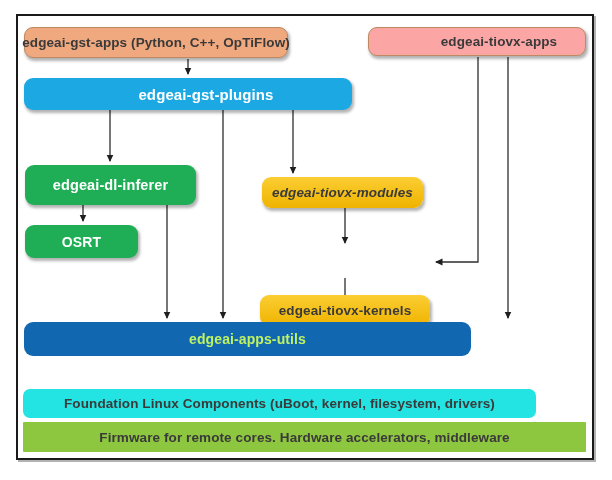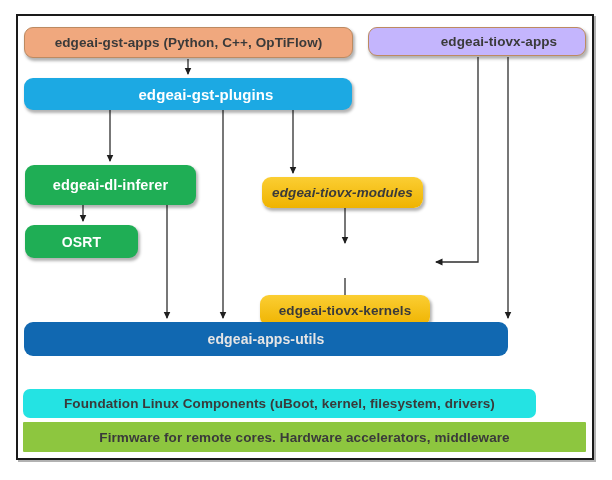--- a/index.html
+++ b/index.html
@@ -42,30 +42,30 @@
     border-radius: 9px;
     font-size: 13.5px;
     font-weight: 600;
     color: #3a3a3a;
     letter-spacing: 0.1px;
     box-sizing: border-box;
     white-space: nowrap;
   }
   .shadow { box-shadow: 1.5px 2.5px 3px rgba(0,0,0,0.30); }
 
-  .b-gst-apps      { left: 24px;  top: 27px;  width: 329px; height: 31px; border: 1px solid #bd8a61; }
+  .b-gst-apps      { left: 24px;  top: 27px;  width: 264px; height: 31px; border: 1px solid #bd8a61; }
   .b-tiovx-apps    { left: 368px; top: 27px;  width: 218px; height: 29px; border: 1px solid #bd8a61; }
   .b-gst-plugins   { left: 24px;  top: 78px;  width: 328px; height: 32px; color: #ffffff; font-size: 15px; }
   .b-dl-inferer    { left: 25px;  top: 165px; width: 171px; height: 40px; color: #ffffff; font-size: 14.5px; }
   .b-tiovx-modules { left: 262px; top: 177px; width: 161px; height: 31px;
                      background: linear-gradient(#fbce33, #efb300) !important; font-style: italic; }
   .b-osrt          { left: 25px;  top: 225px; width: 113px; height: 33px; color: #ffffff; font-size: 14px; }
   .b-tiovx-kernels { left: 260px; top: 247px; width: 170px; height: 31px;
                      background: linear-gradient(#fbce33, #efb300) !important; margin-top: 48px; }
-  .b-apps-utils    { left: 24px;  top: 322px; width: 484px; height: 34px; color: #e5e5e5; font-size: 14px; }
+  .b-apps-utils    { left: 24px;  top: 322px; width: 447px; height: 34px; color: #bef264; font-size: 14px; }
   .b-foundation    { left: 23px;  top: 389px; width: 513px; height: 29px; border-radius: 7px; }
   .b-firmware      { left: 23px;  top: 422px; width: 563px; height: 30px; border-radius: 1px; }
 </style>
 </head>
 <body>
 
 <div id="canvas">
 
   <div class="frame"></div>
 
@@ -83,21 +83,21 @@
       <line x1="83" y1="197" x2="83" y2="221" marker-end="url(#ah)"></line>
       <line x1="167" y1="197" x2="167" y2="318" marker-end="url(#ah)"></line>
       <line x1="345" y1="208" x2="345" y2="243" marker-end="url(#ah)"></line>
       <line x1="345" y1="278" x2="345" y2="318" marker-end="url(#ah)"></line>
       <polyline points="478,57 478,262 436,262" marker-end="url(#ah)"></polyline>
       <line x1="508" y1="57" x2="508" y2="318" marker-end="url(#ah)"></line>
     </g>
   </svg>
 
   <div class="box shadow b-gst-apps" style="background: rgb(240, 168, 126);">edgeai-gst-apps (Python, C++, OpTiFlow)</div>
-  <div class="box shadow b-tiovx-apps" style="background: #c4b5fd; padding-left: 44px;">edgeai-tiovx-apps</div>
+  <div class="box shadow b-tiovx-apps" style="background: #fca5a5; padding-left: 44px;">edgeai-tiovx-apps</div>
   <div class="box shadow b-gst-plugins" style="background: rgb(28, 169, 227); padding-left: 36px;">edgeai-gst-plugins</div>
   <div class="box shadow b-dl-inferer" style="background: rgb(31, 174, 85);">edgeai-dl-inferer</div>
   <div class="box shadow b-tiovx-modules">edgeai-tiovx-modules</div>
   <div class="box shadow b-osrt" style="background: rgb(31, 174, 85);">OSRT</div>
   <div class="box shadow b-tiovx-kernels">edgeai-tiovx-kernels</div>
   <div class="box b-apps-utils" style="background: rgb(17, 104, 177);">edgeai-apps-utils</div>
   <div class="box b-foundation" style="background: rgb(36, 227, 227);">Foundation Linux Components (uBoot, kernel, filesystem, drivers)</div>
   <div class="box b-firmware" style="background: rgb(141, 198, 63);">Firmware for remote cores. Hardware accelerators, middleware</div>
 
 </div>

